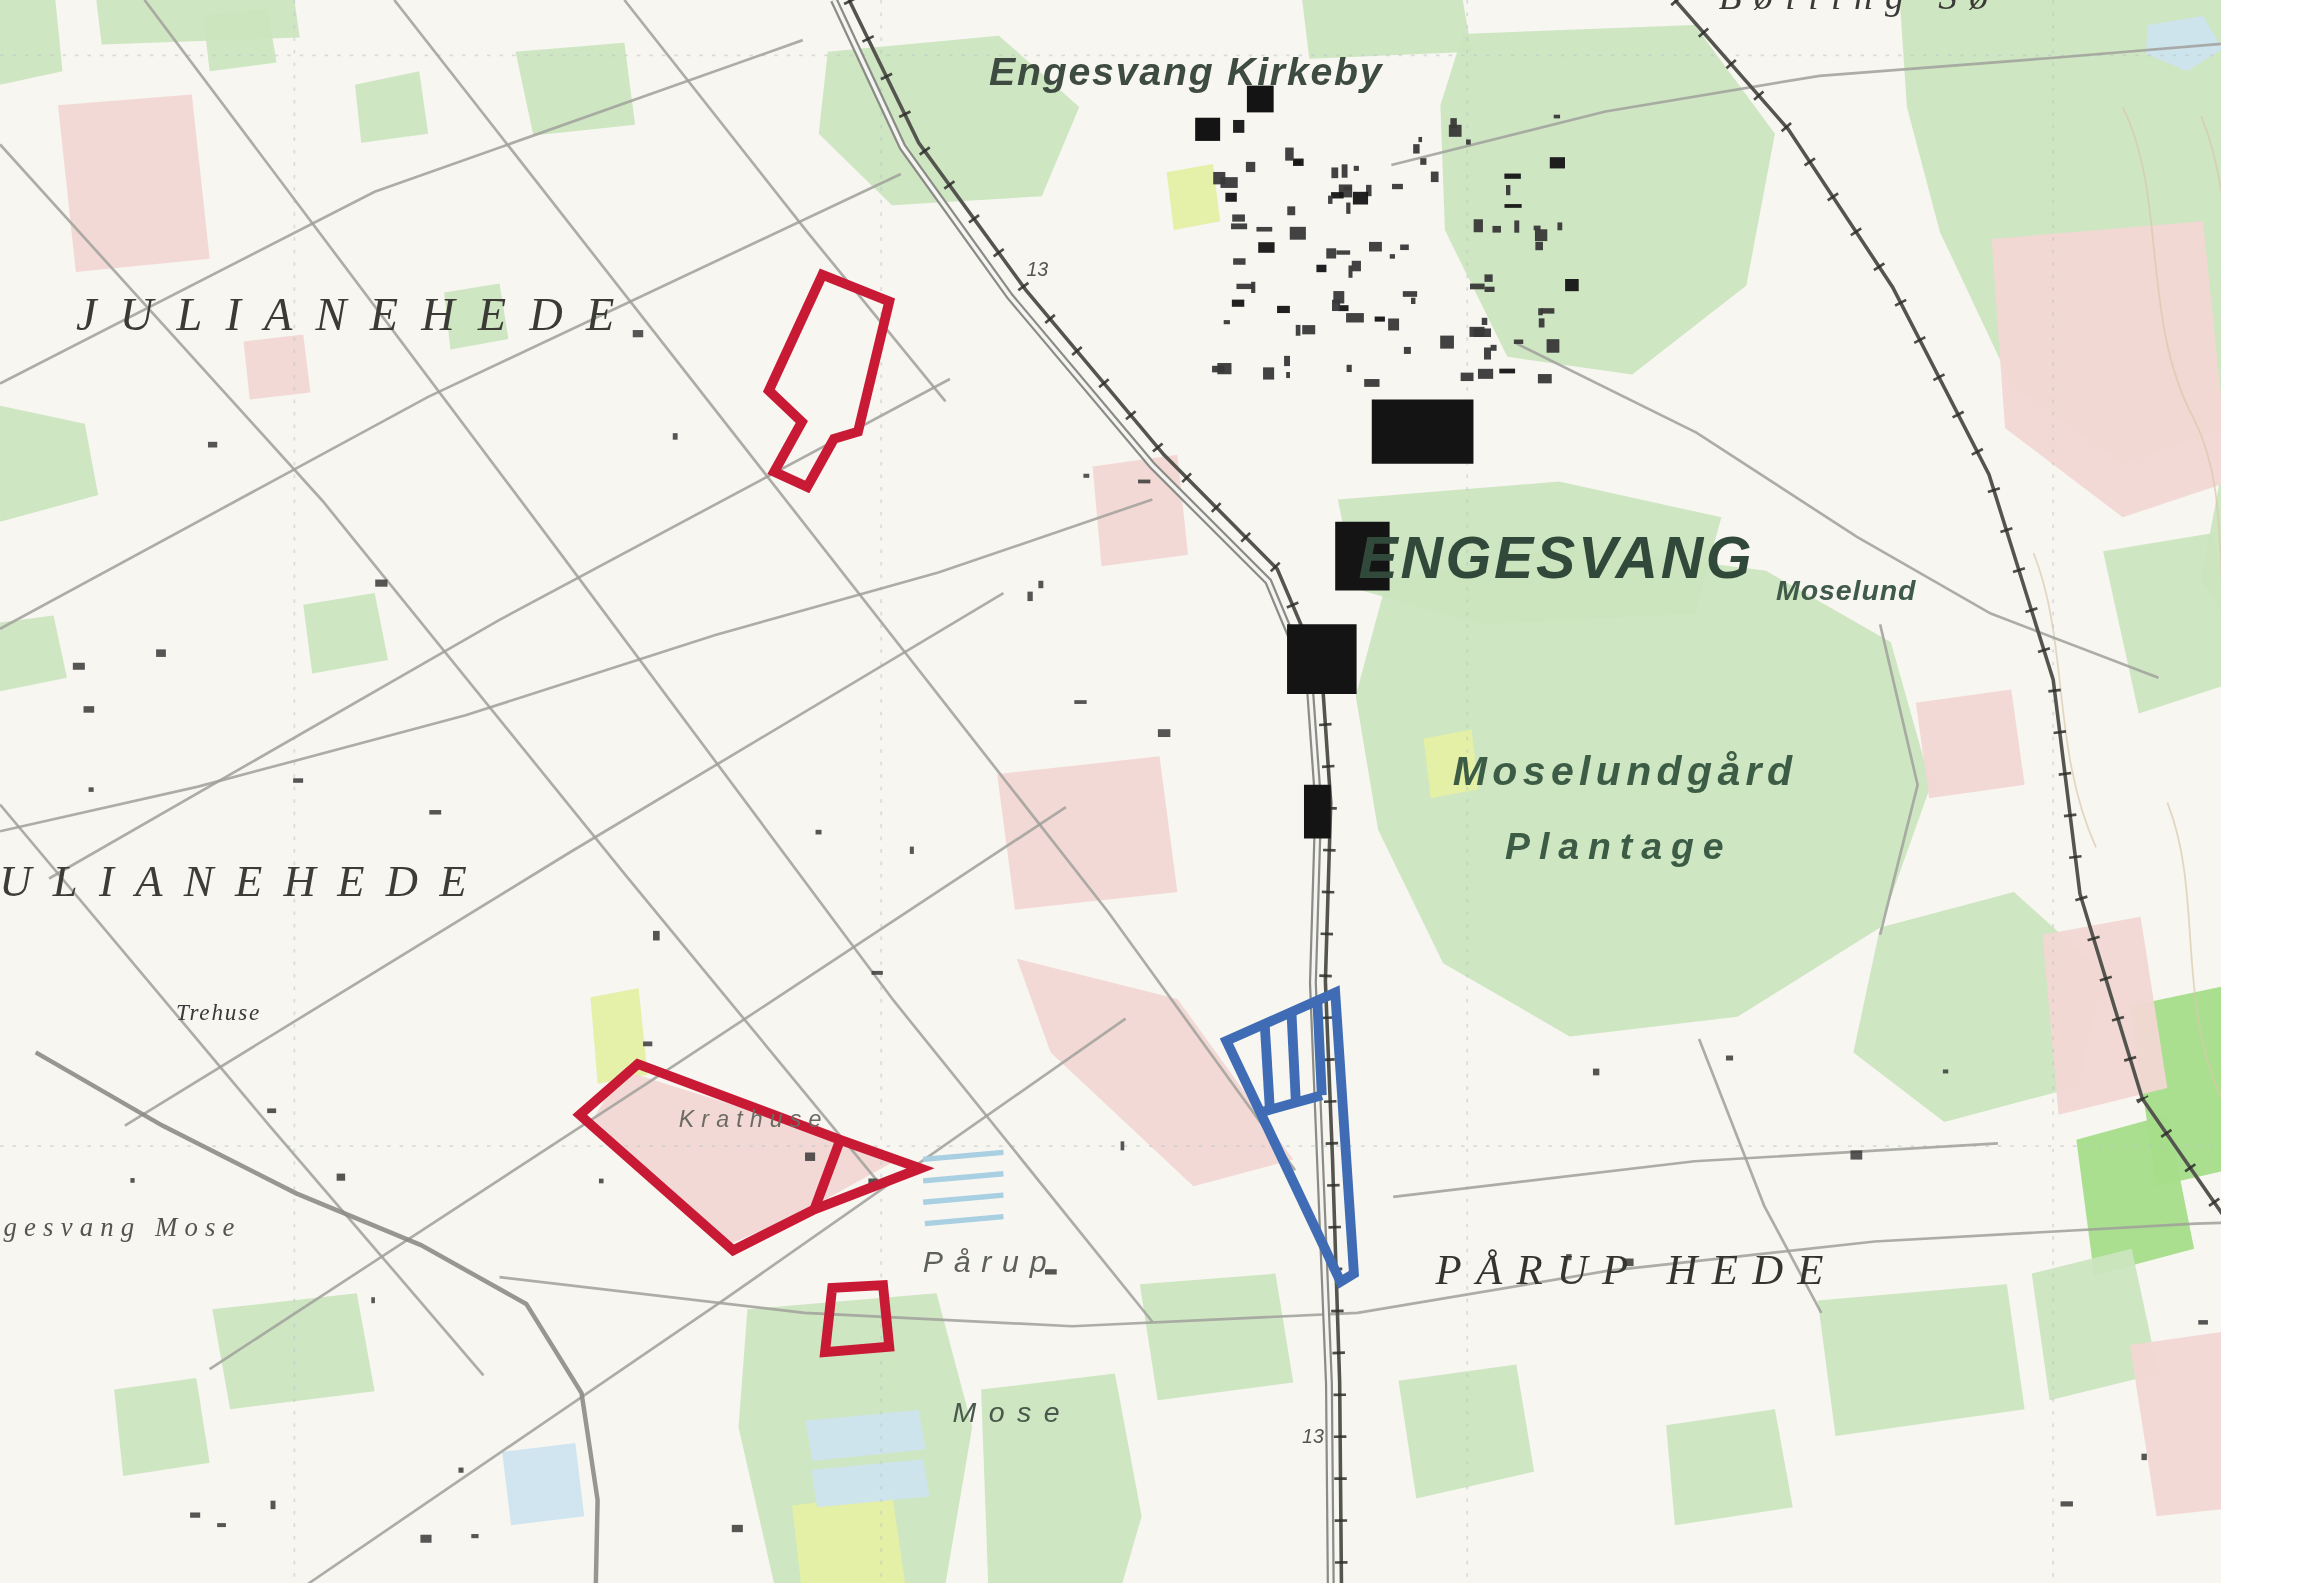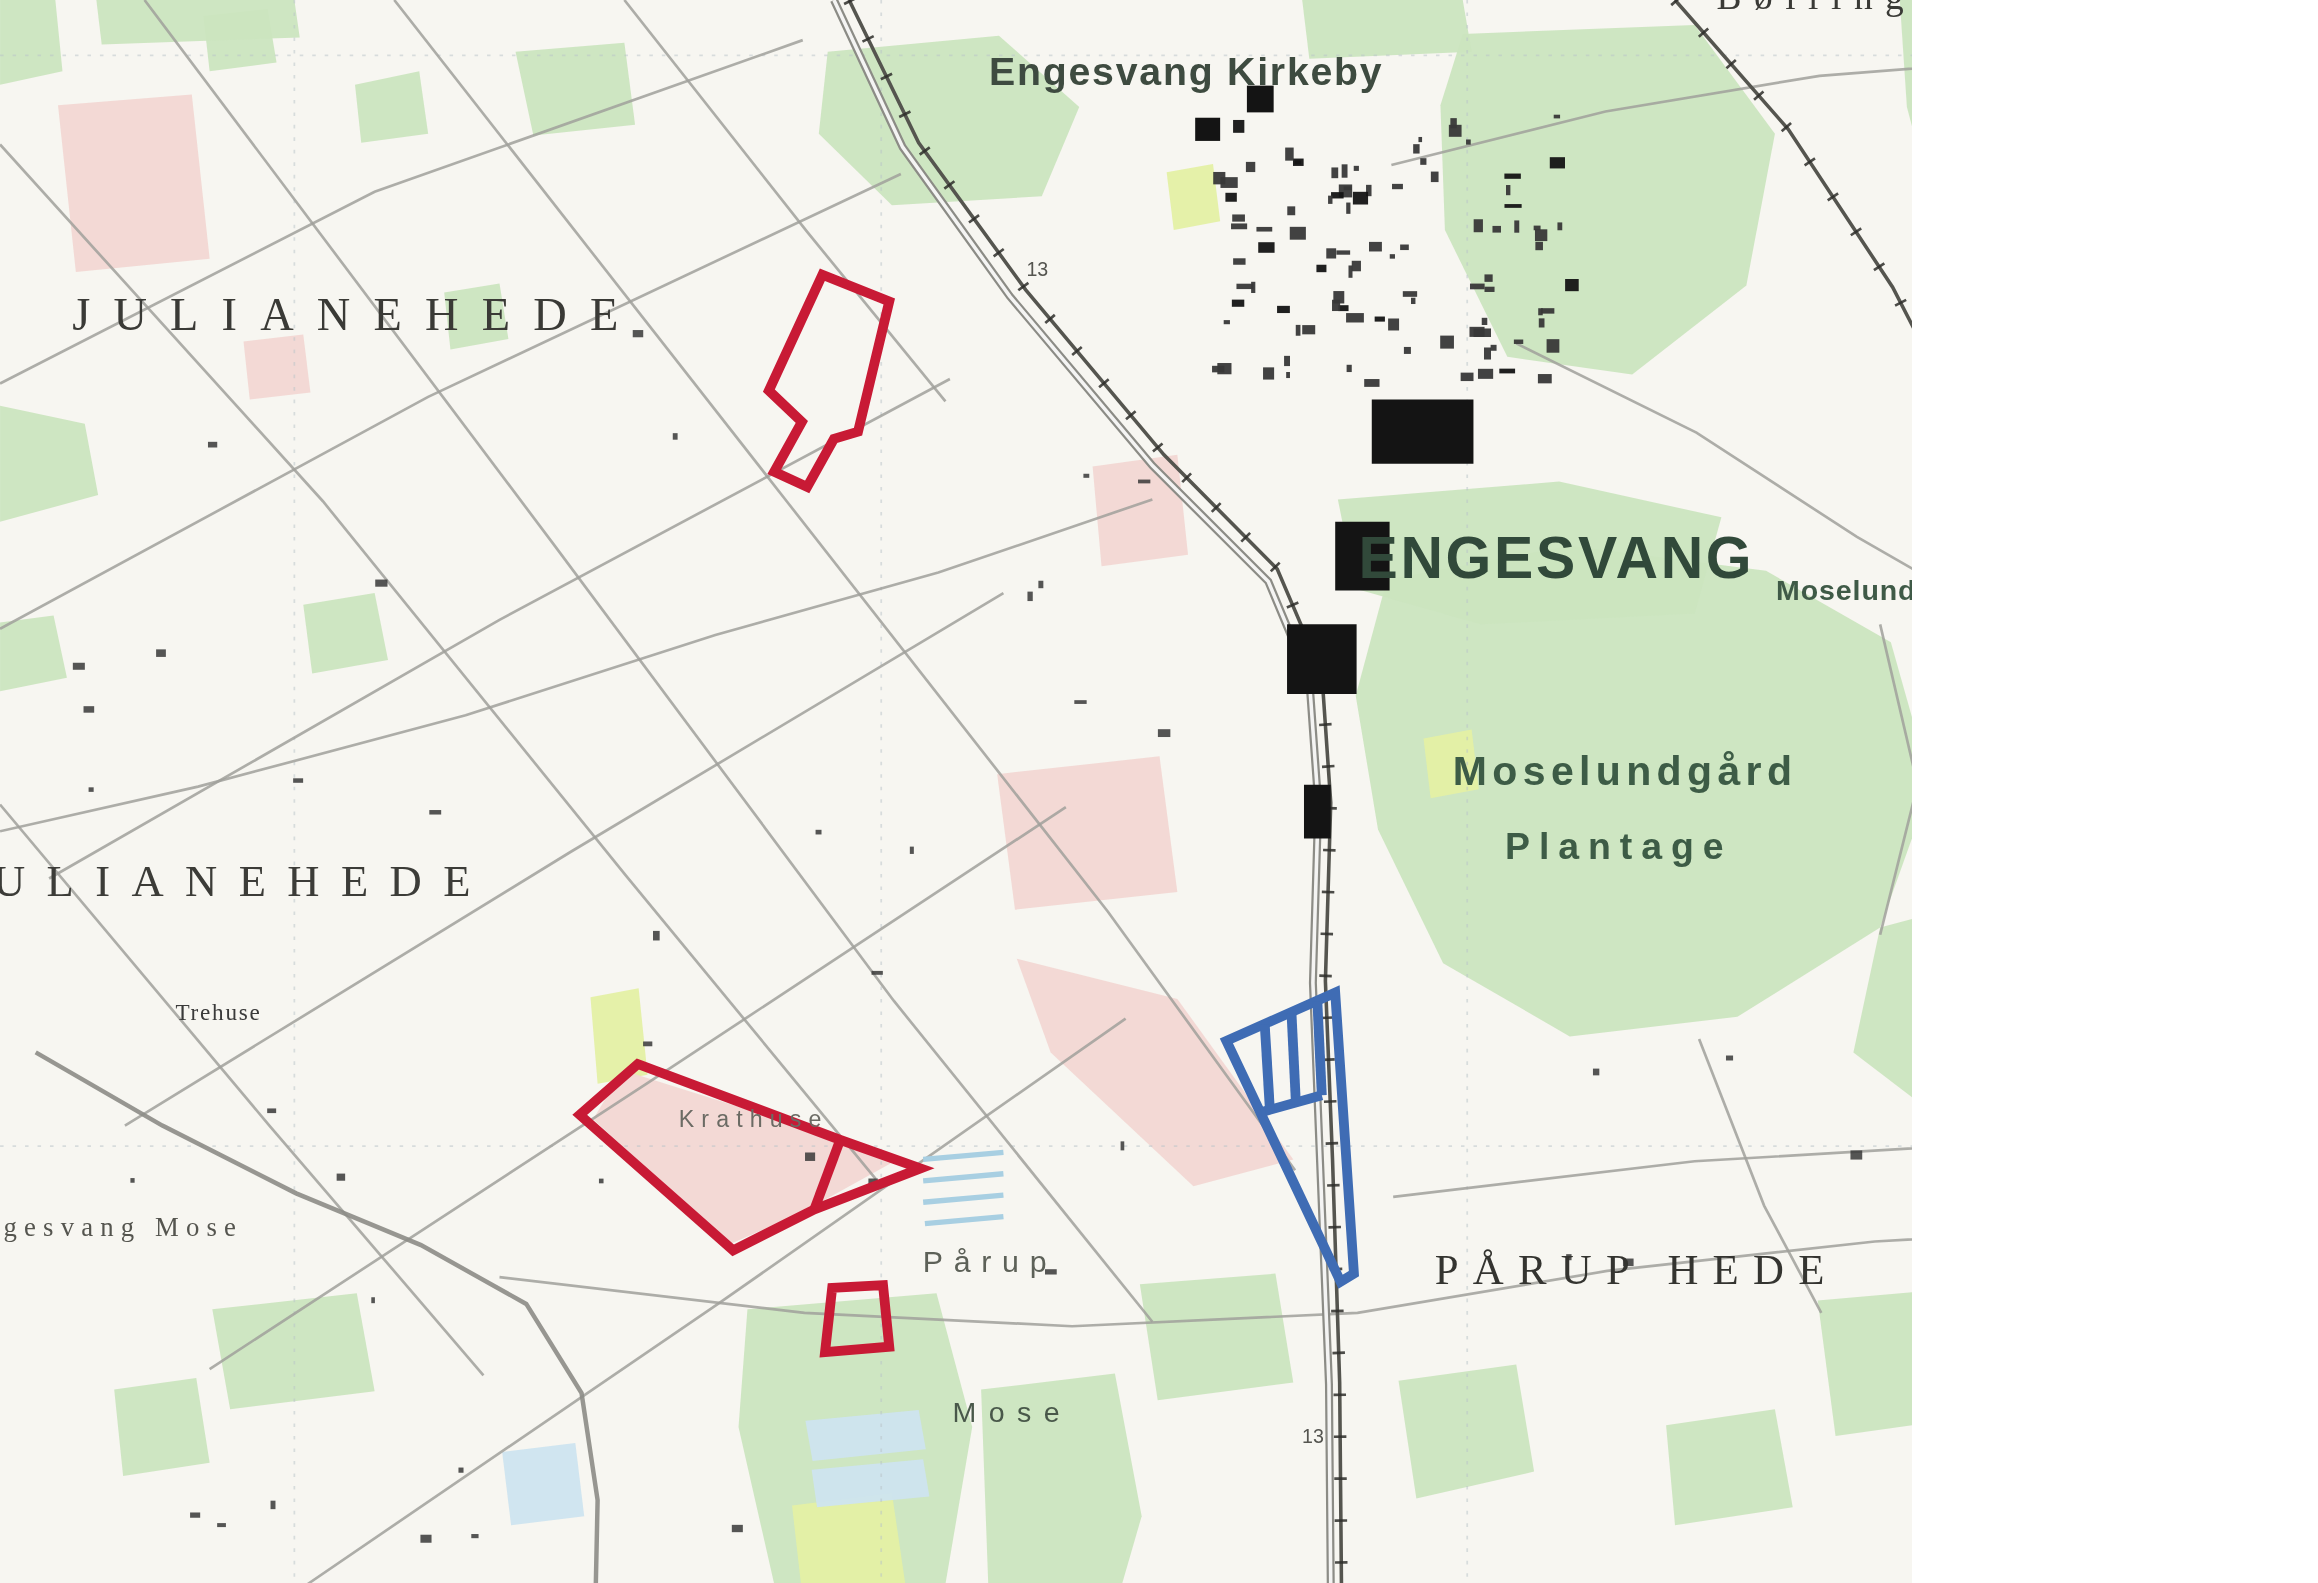--- a/index.html
+++ b/index.html
@@ -1,17 +1,17 @@
 <!DOCTYPE html>
 <html style="font-size:14.3px"><head>
 <meta charset="utf-8">
 <style>
   html,body{margin:0;padding:0;background:#ffffff;}
-  .map-root{position:relative;width:1912px;height:1584px;overflow:hidden;
-    font-family:"Liberation Sans",sans-serif;}
+  .map-root{position:relative;width:2221px;height:1584px;overflow:hidden;
+    font-family:"Liberation Sans",sans-serif;font-style:italic;}
   svg{position:absolute;left:0;top:0;display:block;}
   text{paint-order:stroke;}
   .font-serif{font-family:"Liberation Serif","DejaVu Serif",serif;}
   .font-sans{font-family:"Liberation Sans","DejaVu Sans",sans-serif;}
 </style>
 </head>
 <body>
 
 <div class="map-root">
   <svg id="map-svg" width="2319" height="1584" viewBox="0 0 2600 1776" xmlns="http://www.w3.org/2000/svg">

